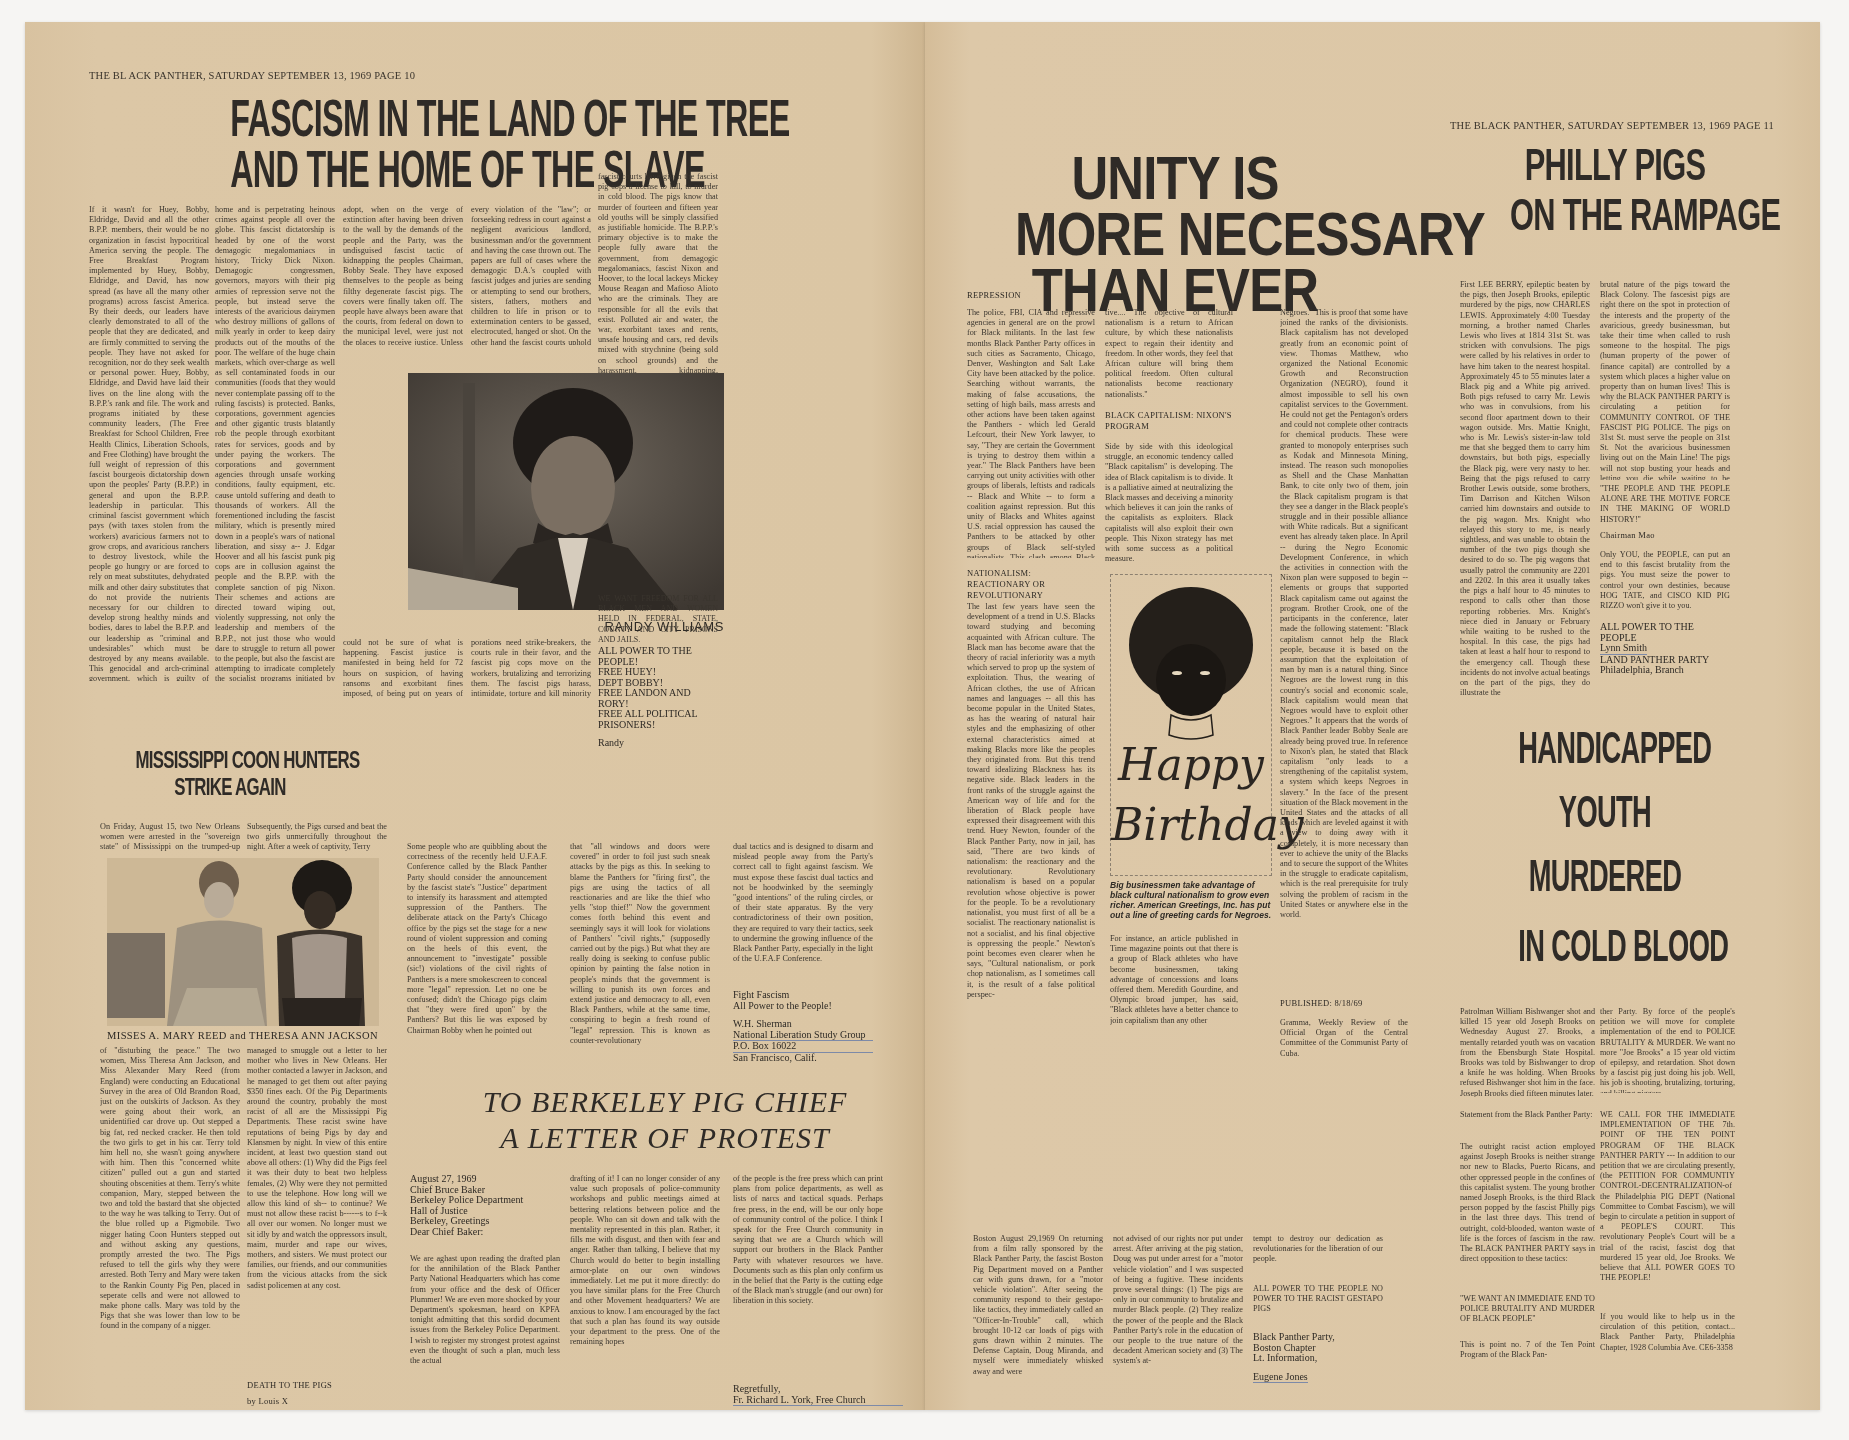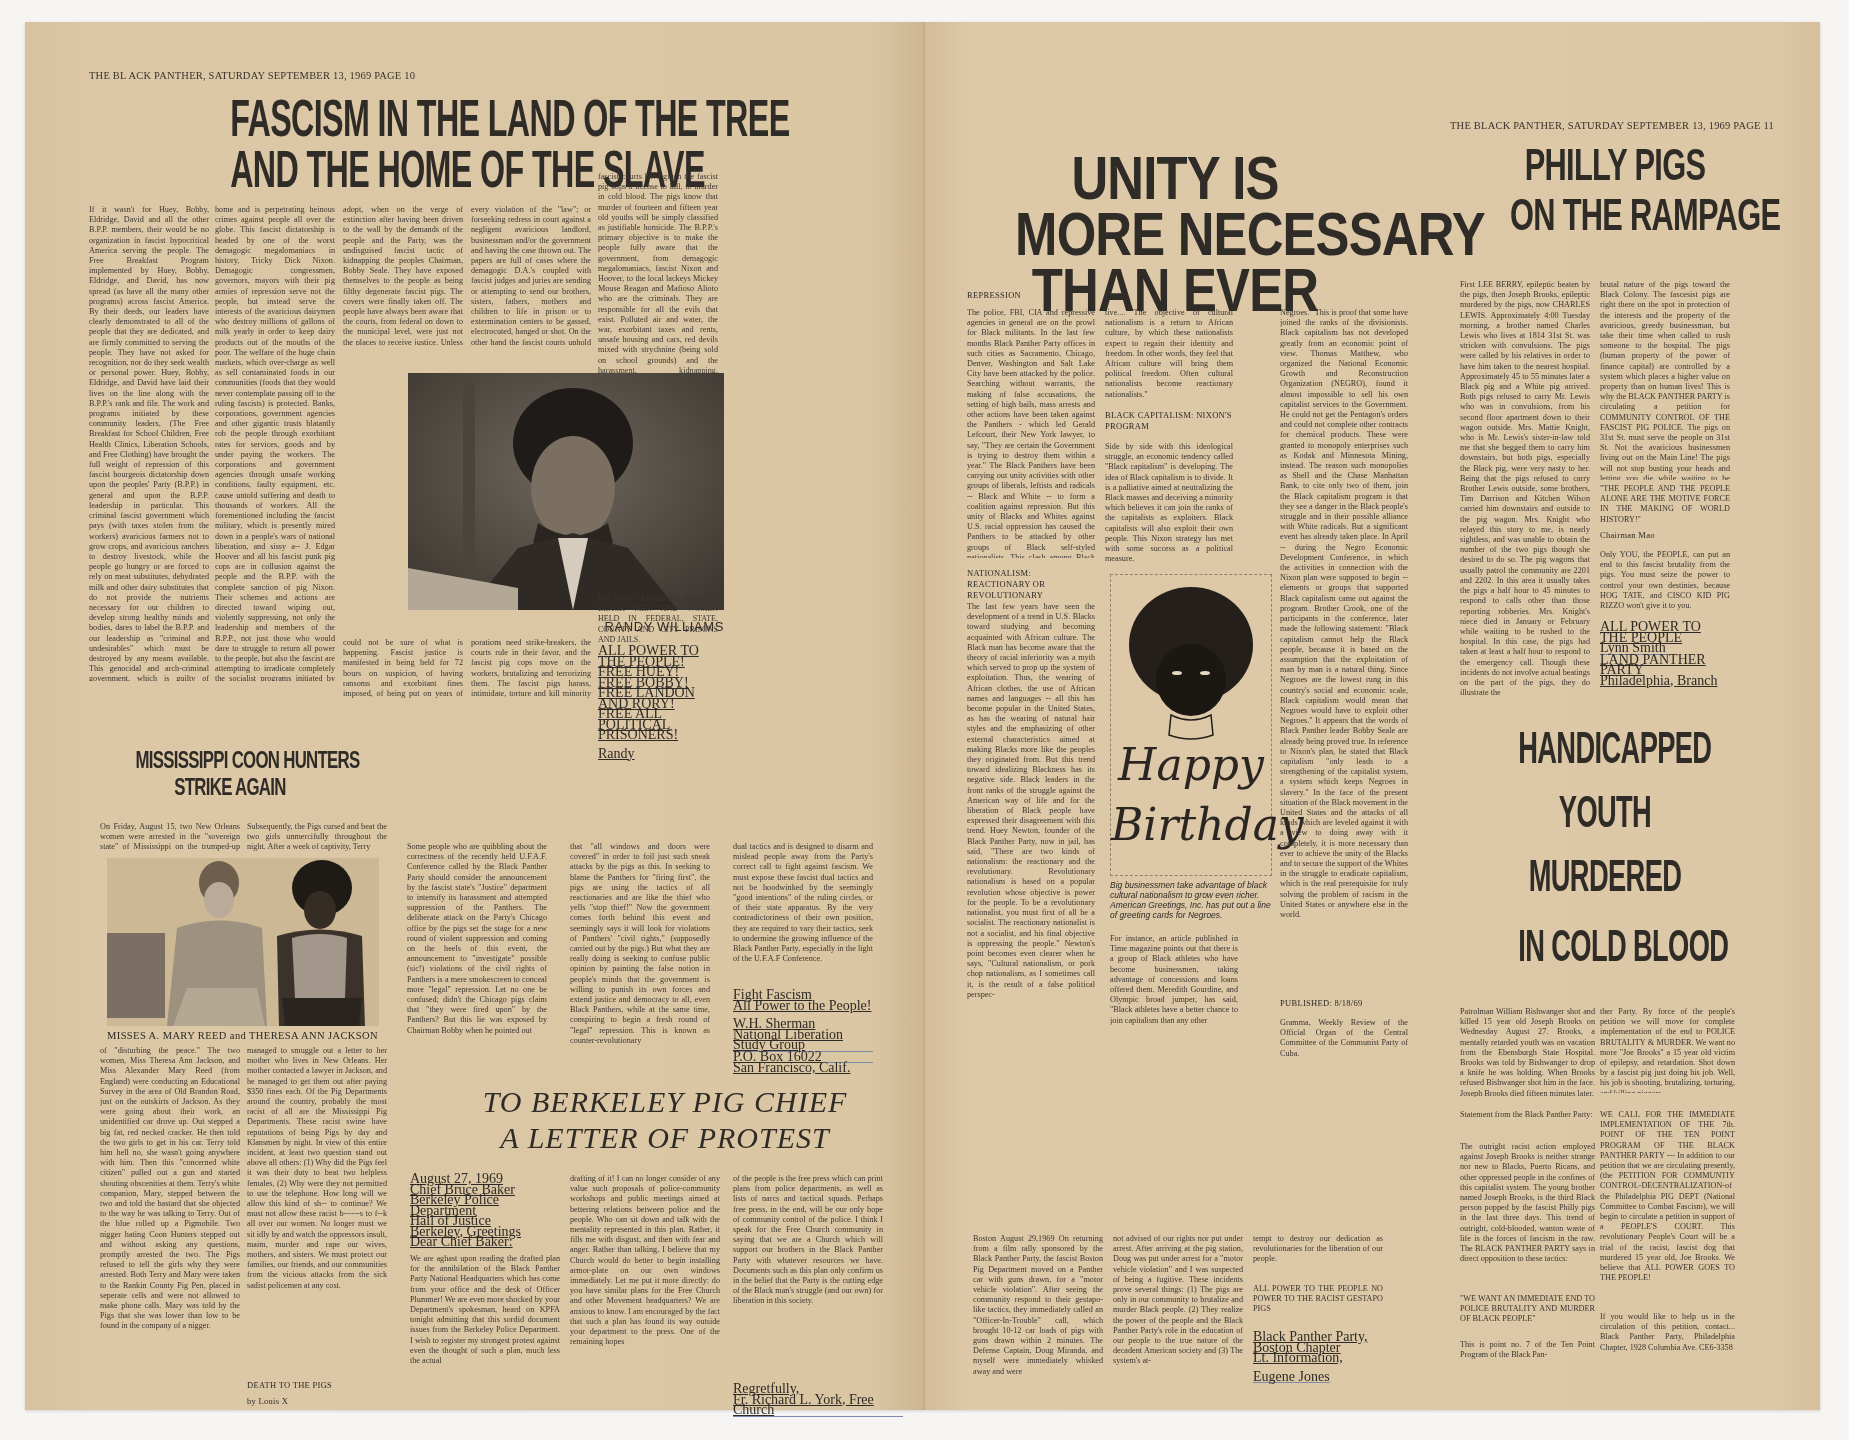--- a/index.html
+++ b/index.html
@@ -8,21 +8,21 @@
   #left-page{left:25px;width:900px;background:linear-gradient(90deg,#d8c2a0 0%,#dcc7a6 8%,#dbc6a4 94%,#cdb590 100%);}
   #right-page{left:925px;width:895px;background:linear-gradient(90deg,#d4bc98 0%,#ddc8a8 5%,#dcc7a6 95%,#d6bf9c 100%);}
   .abs{position:absolute;}
   .folio{font-size:10.5px;letter-spacing:.2px;color:#3a342c;}
   .hl{font-family:"Liberation Sans",sans-serif;font-weight:700;color:#2f2b27;text-align:center;line-height:.95;transform-origin:0 0;letter-spacing:-1px;}
   .col{font-size:8.2px;line-height:10.2px;text-align:justify;color:#3a352e;overflow:hidden;font-family:"Liberation Serif",serif;}
   .photo{background:#5d554b;overflow:hidden;}
   .cap{font-family:"Liberation Sans",sans-serif;font-size:13px;letter-spacing:.6px;text-align:right;color:#2e2a25;}
   .italic-hl{font-family:"Liberation Serif",serif;font-style:italic;font-size:30px;color:#2f2b27;text-align:center;line-height:36px;letter-spacing:1px;}
   .small-label{font-size:8.5px;letter-spacing:.3px;}
-  .sig{font-size:14px;line-height:10.5px;text-decoration:underline;}
+  .sig{font-size:10px;line-height:10.5px;}
   .underline-pen{border-bottom:1px solid #7d8aa8;}
 </style>
 </head>
 <body>
 
 <div id="left-page" class="page">
 
   <div class="abs folio" style="left:64px;top:48px;">THE BL ACK PANTHER, SATURDAY SEPTEMBER 13, 1969 PAGE 10</div>
 
   <div class="abs hl" style="left:95px;top:72px;width:580px;font-size:52px;">
@@ -56,21 +56,21 @@
   </div>
   <div class="abs cap" style="left:383px;top:597px;width:316px;">RANDY WILLIAMS</div>
 
   <div class="abs col" style="left:318px;top:616px;width:120px;height:62px;">could not be sure of what is happening. Fascist justice is manifested in being held for 72 hours on suspicion, of having ransoms and exorbitant fines imposed, of being put on years of probation, of being incarcerated on weekends, of being sentenced to the maximum for</div>
   <div class="abs col" style="left:446px;top:616px;width:120px;height:62px;">porations need strike-breakers, the courts rule in their favor, and the fascist pig cops move on the workers, brutalizing and terrorizing them. The fascist pigs harass, intimidate, torture and kill minority people and the exploited White working class because the</div>
 
   <div class="abs col" style="left:573px;top:572px;width:120px;height:48px;font-size:8px;">WE WANT FREEDOM FOR ALL BLACK MEN AND WOMEN HELD IN FEDERAL, STATE, COUNTY AND CITY PRISONS AND JAILS.</div>
   <div class="abs sig" style="left:573px;top:624px;width:120px;">
     <div>ALL POWER TO THE PEOPLE!</div>
     <div>FREE HUEY!</div>
-    <div>FREE BOBBY!</div>
+    <div>DEPT BOBBY!</div>
     <div>FREE LANDON AND RORY!</div>
     <div>FREE ALL POLITICAL PRISONERS!</div>
     <div style="margin-top:8px;">Randy</div>
   </div>
 
   <div class="abs hl" style="left:70px;top:727px;width:270px;font-size:24px;font-weight:700;">
     <div style="transform:scaleX(.7);transform-origin:center;white-space:nowrap;width:270px;">MISSISSIPPI COON HUNTERS</div>
     <div style="transform:scaleX(.7);transform-origin:center;white-space:nowrap;width:270px;margin-top:4px;">STRIKE AGAIN</div>
   </div>
   <div class="abs col" style="left:75px;top:800px;width:140px;height:32px;">On Friday, August 15, two New Orleans women were arrested in the "sovereign state" of Mississippi on the trumped-up charges</div>
@@ -152,21 +152,21 @@
   <div class="abs" style="left:185px;top:552px;width:160px;height:300px;border:1px dashed #8c8070;">
     <svg width="160" height="300" viewBox="0 0 160 300">
       <ellipse cx="80" cy="70" rx="62" ry="58" fill="#241f1a"></ellipse>
       <ellipse cx="80" cy="105" rx="35" ry="36" fill="#1b1713"></ellipse>
       <ellipse cx="66" cy="98" rx="5" ry="2" fill="#e6d8bf"></ellipse>
       <ellipse cx="94" cy="98" rx="5" ry="2" fill="#e6d8bf"></ellipse>
       <path d="M60 140 Q80 150 100 140 L102 160 Q80 168 58 160Z" fill="none" stroke="#241f1a" stroke-width="1.5"></path>
     </svg>
     <div class="abs" style="left:0;top:160px;width:160px;text-align:center;font-family:'DejaVu Serif',serif;font-style:italic;font-size:44px;line-height:60px;color:#2b2621;">Happy Birthday</div>
   </div>
-  <div class="abs" style="left:185px;top:858px;width:165px;font-family:'Liberation Sans',sans-serif;font-weight:400;font-style:italic;font-size:8.5px;line-height:10px;">Big businessmen take advantage of black cultural nationalism to grow even richer. American Greetings, Inc. has put out a line of greeting cards for Negroes.</div>
+  <div class="abs" style="left:185px;top:858px;width:165px;font-family:'Liberation Sans',sans-serif;font-weight:700;font-style:italic;font-size:8.5px;line-height:10px;">Big businessmen take advantage of black cultural nationalism to grow even richer. American Greetings, Inc. has put out a line of greeting cards for Negroes.</div>
   <div class="abs col" style="left:185px;top:912px;width:128px;height:128px;">For instance, an article published in Time magazine points out that there is a group of Black athletes who have become businessmen, taking advantage of concessions and loans offered them. Meredith Gourdine, and Olympic broad jumper, has said, "Black athletes have a better chance to join capitalism than any other</div>
 
   <div class="abs col" style="left:355px;top:286px;width:128px;height:680px;">Negroes." This is proof that some have joined the ranks of the divisionists. Black capitalism has not developed greatly from an economic point of view. Thomas Matthew, who organized the National Economic Growth and Reconstruction Organization (NEGRO), found it almost impossible to sell his own capitalist services to the Government. He could not get the Pentagon's orders and could not complete other contracts for chemical products. These were granted to monopoly enterprises such as Kodak and Minnesota Mining, instead. The reason such monopolies as Shell and the Chase Manhattan Bank, to cite only two of them, join the Black capitalism program is that they see a danger in the Black people's struggle and in their possible alliance with White radicals. But a significant event has already taken place. In April -- during the Negro Economic Development Conference, in which the activities in connection with the Nixon plan were supposed to begin -- elements or groups that supported Black capitalism came out against the program. Brother Crook, one of the participants in the conference, later made the following statement: "Black capitalism cannot help the Black people, because it is based on the assumption that the exploitation of man by man is a natural thing. Since Negroes are the lowest rung in this country's social and economic scale, Black capitalism would mean that Negroes would have to exploit other Negroes." It appears that the words of Black Panther leader Bobby Seale are already being proved true. In reference to Nixon's plan, he stated that Black capitalism "only leads to a strengthening of the capitalist system, a system which keeps Negroes in slavery." In the face of the present situation of the Black movement in the United States and the attacks of all kinds which are leveled against it with a view to doing away with it completely, it is more necessary than ever to achieve the unity of the Blacks and to secure the support of the Whites in the struggle to eradicate capitalism, which is the real prerequisite for truly solving the problem of racism in the United States or anywhere else in the world.</div>
   <div class="abs small-label" style="left:355px;top:976px;">PUBLISHED: 8/18/69</div>
   <div class="abs col" style="left:355px;top:996px;width:128px;height:44px;">Gramma, Weekly Review of the Official Organ of the Central Committee of the Communist Party of Cuba.</div>
 
   <div class="abs hl" style="left:540px;top:118px;width:300px;font-size:44px;line-height:50px;">
     <div style="transform:scaleX(.7);transform-origin:center;white-space:nowrap;width:300px;">PHILLY PIGS</div>
     <div style="transform:scaleX(.7);transform-origin:center;white-space:nowrap;width:300px;">ON THE RAMPAGE</div>
   </div>

